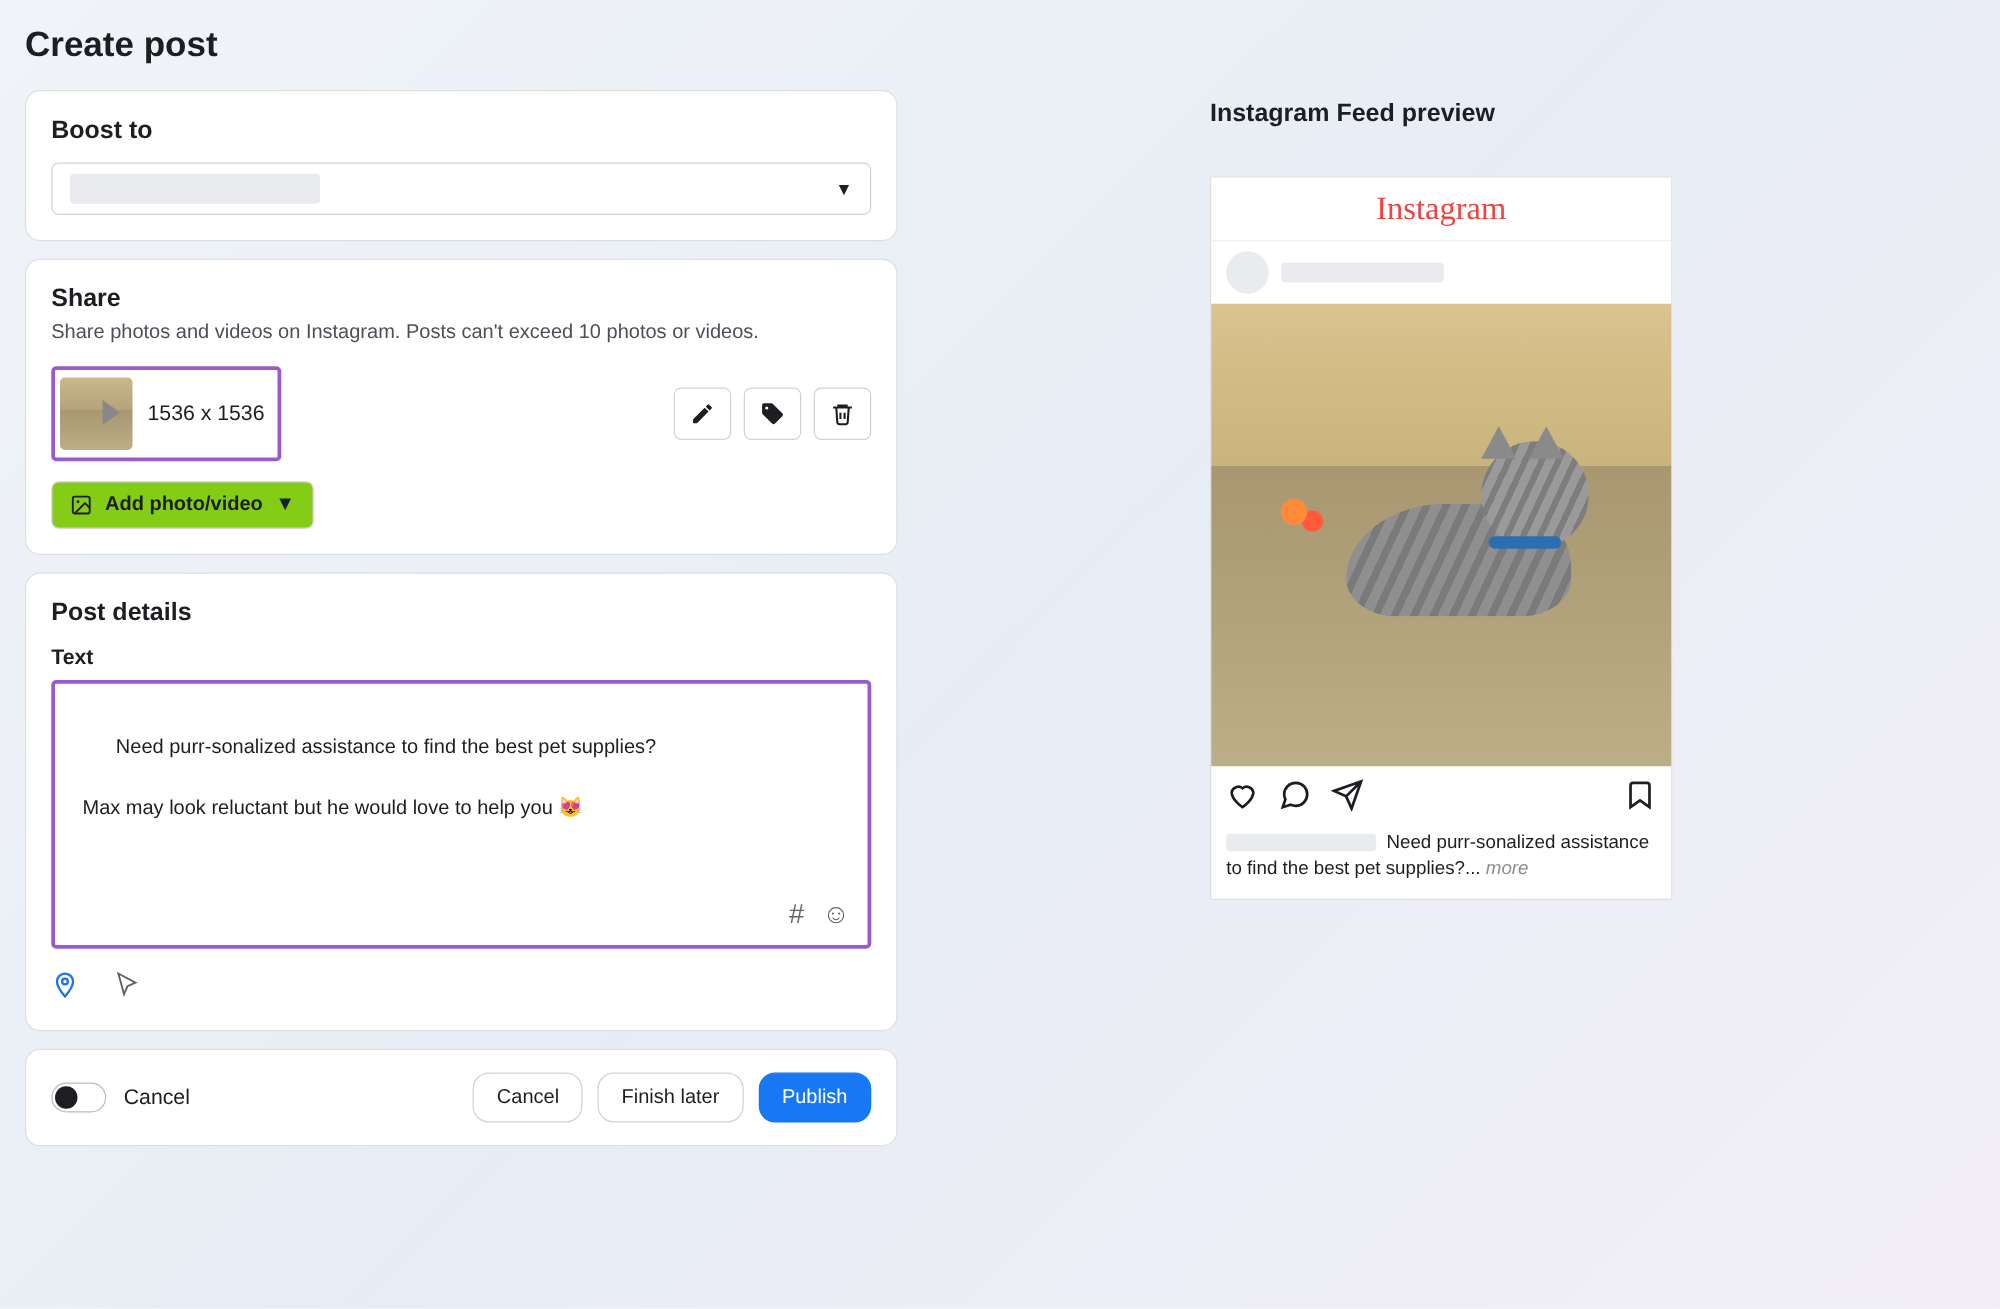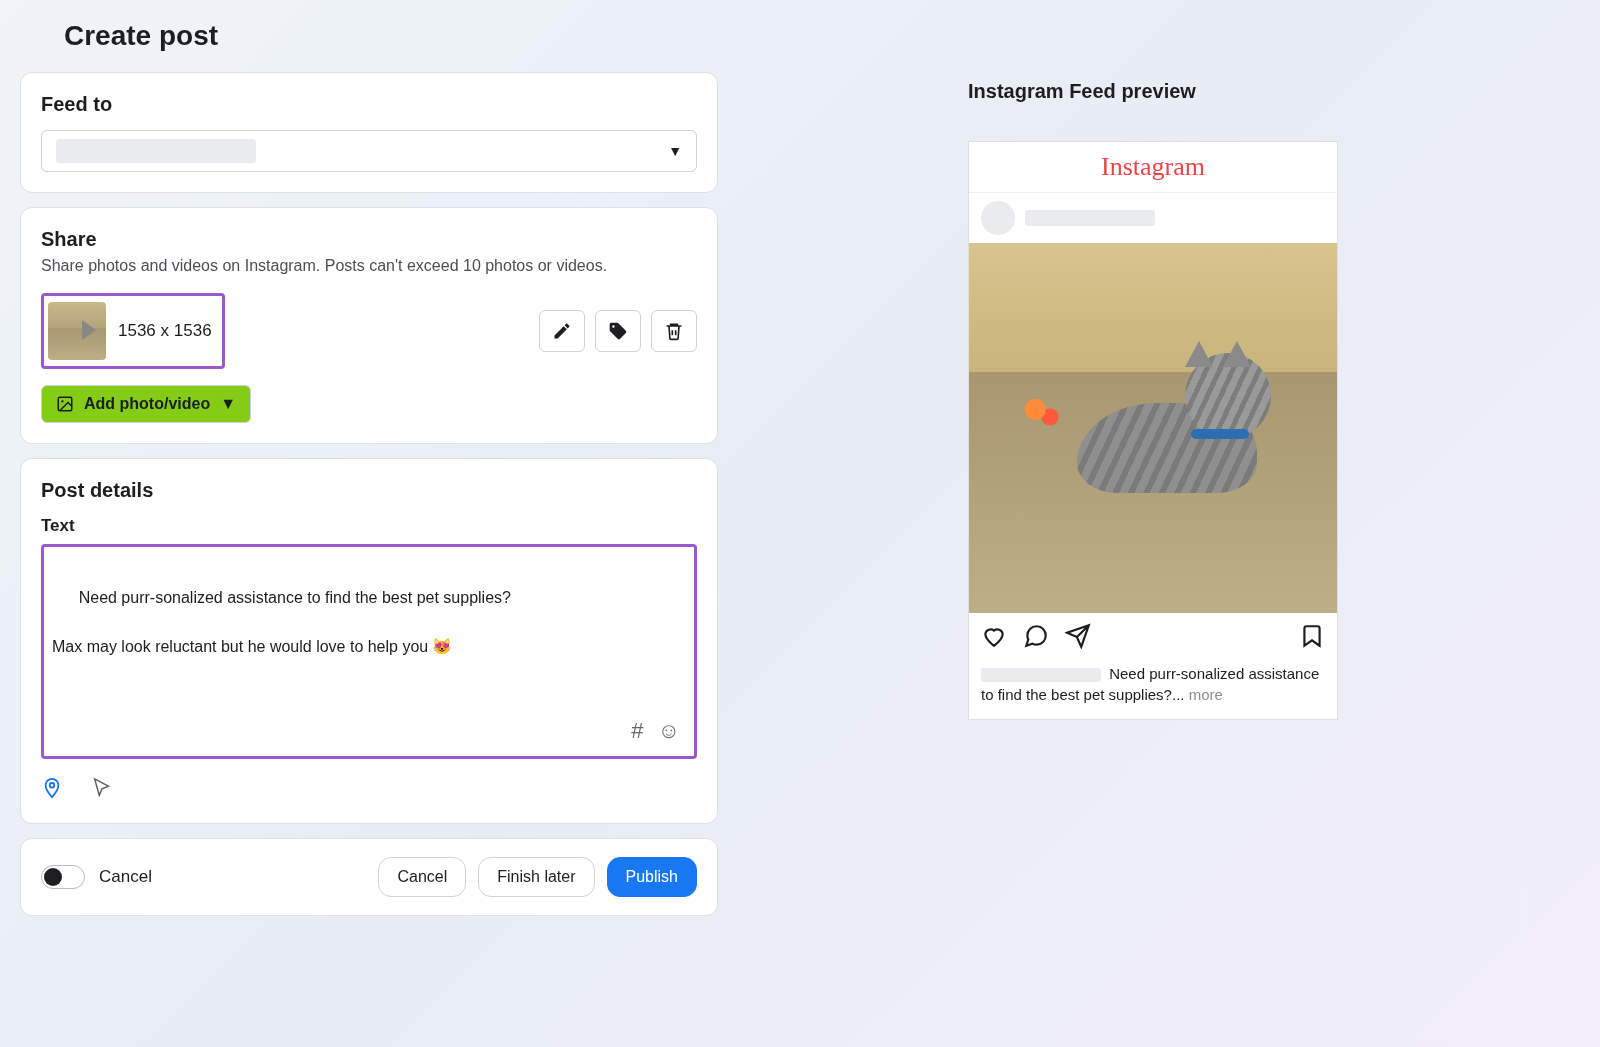--- a/index.html
+++ b/index.html
@@ -17,21 +17,20 @@
     }
     .right-col {
       flex: 1;
       padding: 80px 0 0 230px;
     }
     h1.page-title {
       font-size: 28px;
       font-weight: 700;
       color: #1c1e21;
       margin-bottom: 20px;
-      margin-left: 44px;
     }
     .card {
       background: #fff;
       border: 1px solid #dcdfe3;
       border-radius: 12px;
       padding: 20px;
       margin-bottom: 14px;
     }
     .section-title {
       font-size: 20px;
@@ -120,21 +119,21 @@
     }
     .text-label {
       font-size: 17px;
       font-weight: 600;
       color: #1c1e21;
       margin: 14px 0 8px;
     }
     .text-box {
       border: 3px solid #9b59d0;
       border-radius: 4px;
-      padding: 14px 14px 46px 8px;
+      padding: 14px 14px 46px 22px;
       min-height: 146px;
       font-size: 16px;
       color: #1c1e21;
       line-height: 1.55;
       position: relative;
       white-space: pre-wrap;
     }
     .textbox-tools {
       position: absolute;
       right: 14px;
@@ -256,30 +255,30 @@
     }
     .ig-actions .left { display: flex; gap: 16px; }
     .ig-actions svg { width: 26px; height: 26px; stroke: #1c1e21; fill: none; stroke-width: 2; }
     .ig-caption {
       padding: 4px 12px 14px 12px; font-size: 15px; color: #1c1e21; line-height: 1.4;
     }
     .ig-caption .name-ph {
       display: inline-block; width: 120px; height: 14px; background: #e9ebee; border-radius: 3px;
       vertical-align: middle; margin-right: 4px;
     }
-    .ig-caption .more { color: #8e8e8e; }
+    .ig-caption .more { color: #8e8e8e; font-style: italic; }
   </style>
 </head>
 <body>
 
 <div class="left-col">
   <h1 class="page-title">Create post</h1>
 
   <div class="card">
-    <div class="section-title">Feed to</div>
+    <div class="section-title">Boost to</div>
     <div class="post-to-select">
       <div class="placeholder-chip"></div>
       <span class="caret-down">▼</span>
     </div>
   </div>
 
   <div class="card">
     <div class="section-title">Share</div>
     <div class="section-sub">Share photos and videos on Instagram. Posts can't exceed 10 photos or videos.</div>
     <div class="media-row">

